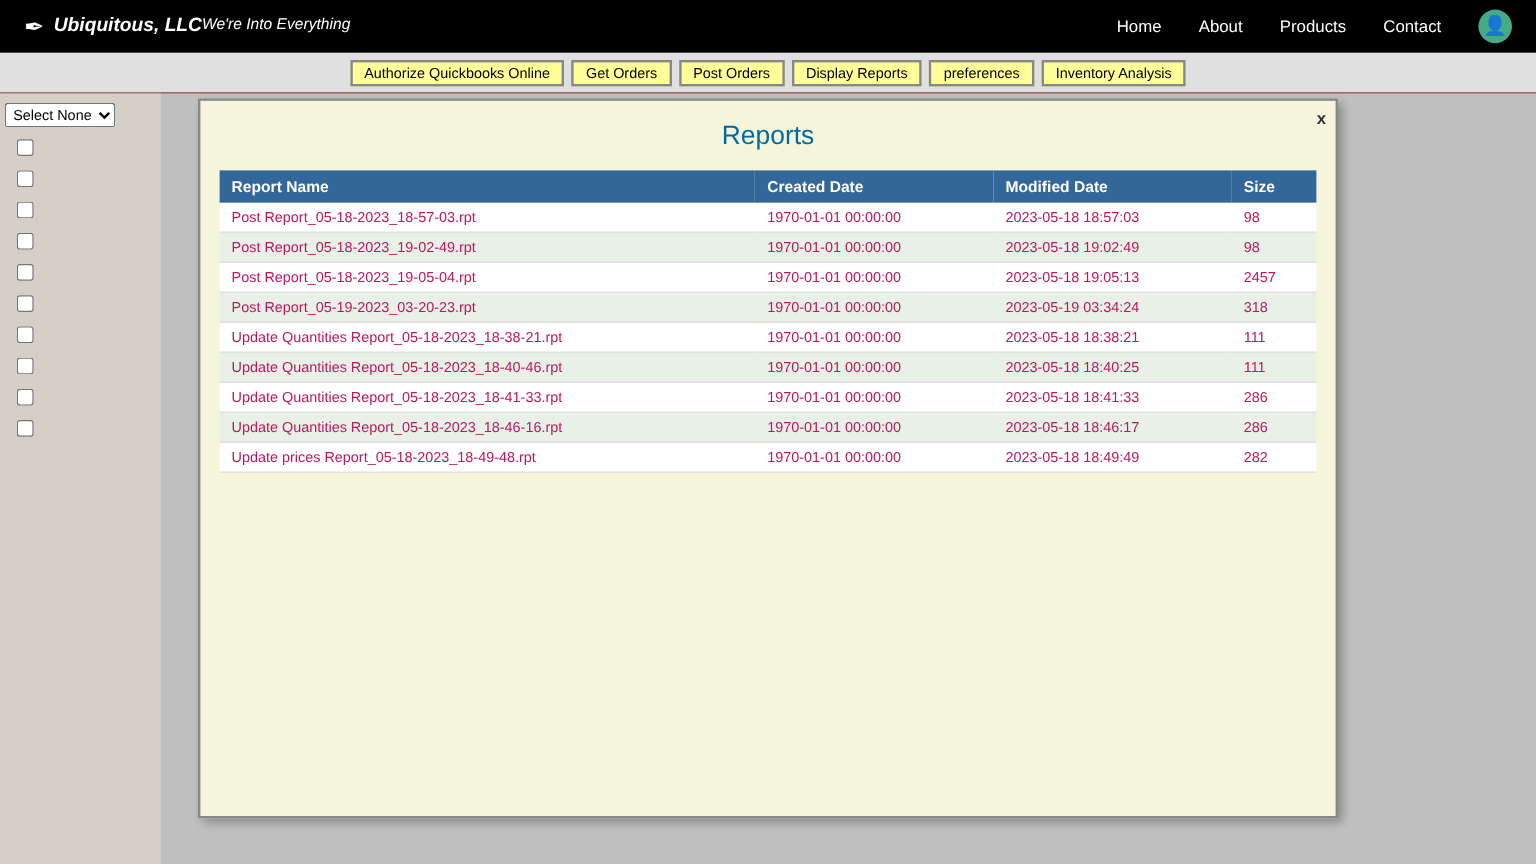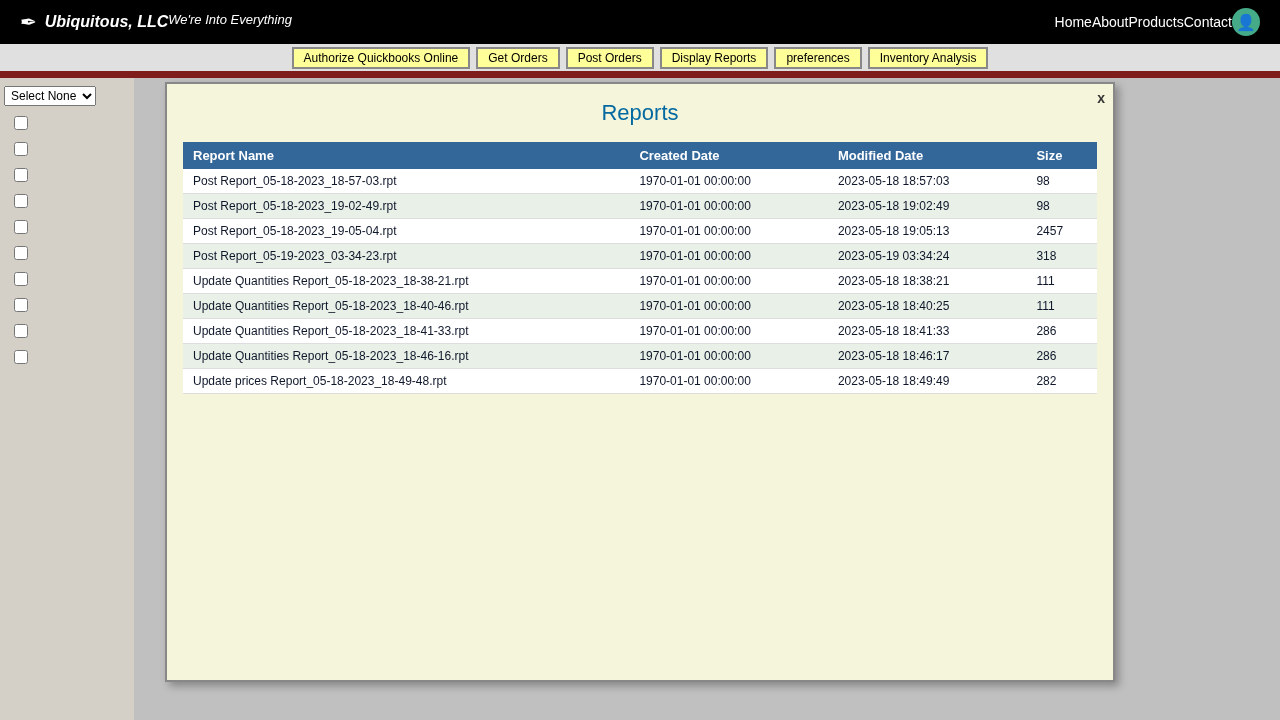--- a/index.html
+++ b/index.html
@@ -34,21 +34,21 @@
       font-weight: bold;
       font-style: italic;
     }
     .brand-tagline {
       font-size: 13px;
       font-style: italic;
     }
     .nav-links {
       display: flex;
       align-items: center;
-      gap: 0;
+      gap: 31px;
     }
     .nav-links a {
       color: #fff;
       text-decoration: none;
       font-size: 14px;
     }
     .nav-user {
       width: 28px;
       height: 28px;
       border-radius: 50%;
@@ -62,21 +62,21 @@
 
     
     .sub-nav {
       background: #e0e0e0;
       display: flex;
       align-items: center;
       justify-content: center;
       gap: 6px;
       padding: 6px 10px;
       height: 34px;
-      border-bottom: 7px solid #7f1d1d;
+      border-bottom: 1px solid #7f1d1d;
     }
     .sub-nav-btn {
       border: 2px solid #888;
       background: #ffff99;
       padding: 2px 10px;
       font-size: 12px;
       cursor: pointer;
       font-family: Arial, sans-serif;
     }
 
@@ -171,21 +171,21 @@
     }
     .reports-table tbody tr {
       background: #fff;
     }
     .reports-table tbody tr:nth-child(even) {
       background: #e8f0e8;
     }
     .reports-table tbody td {
       padding: 5px 10px;
       font-size: 12px;
-      color: #0f172a;
+      color: #be185d;
       border-bottom: 1px solid #ddd;
     }
   </style>
 </head>
 <body>
 
 <div class="top-nav">
   <div class="brand">
     <span class="brand-icon">✒</span>
     <div class="brand-text">
@@ -261,21 +261,21 @@
       <td>2023-05-18 19:02:49</td>
       <td>98</td>
     </tr>
             <tr>
       <td>Post Report_05-18-2023_19-05-04.rpt</td>
       <td>1970-01-01 00:00:00</td>
       <td>2023-05-18 19:05:13</td>
       <td>2457</td>
     </tr>
             <tr>
-      <td>Post Report_05-19-2023_03-34-23.rpt</td>
+      <td>Post Report_05-19-2023_03-20-23.rpt</td>
       <td>1970-01-01 00:00:00</td>
       <td>2023-05-19 03:34:24</td>
       <td>318</td>
     </tr>
             <tr>
       <td>Update Quantities Report_05-18-2023_18-38-21.rpt</td>
       <td>1970-01-01 00:00:00</td>
       <td>2023-05-18 18:38:21</td>
       <td>111</td>
     </tr>

